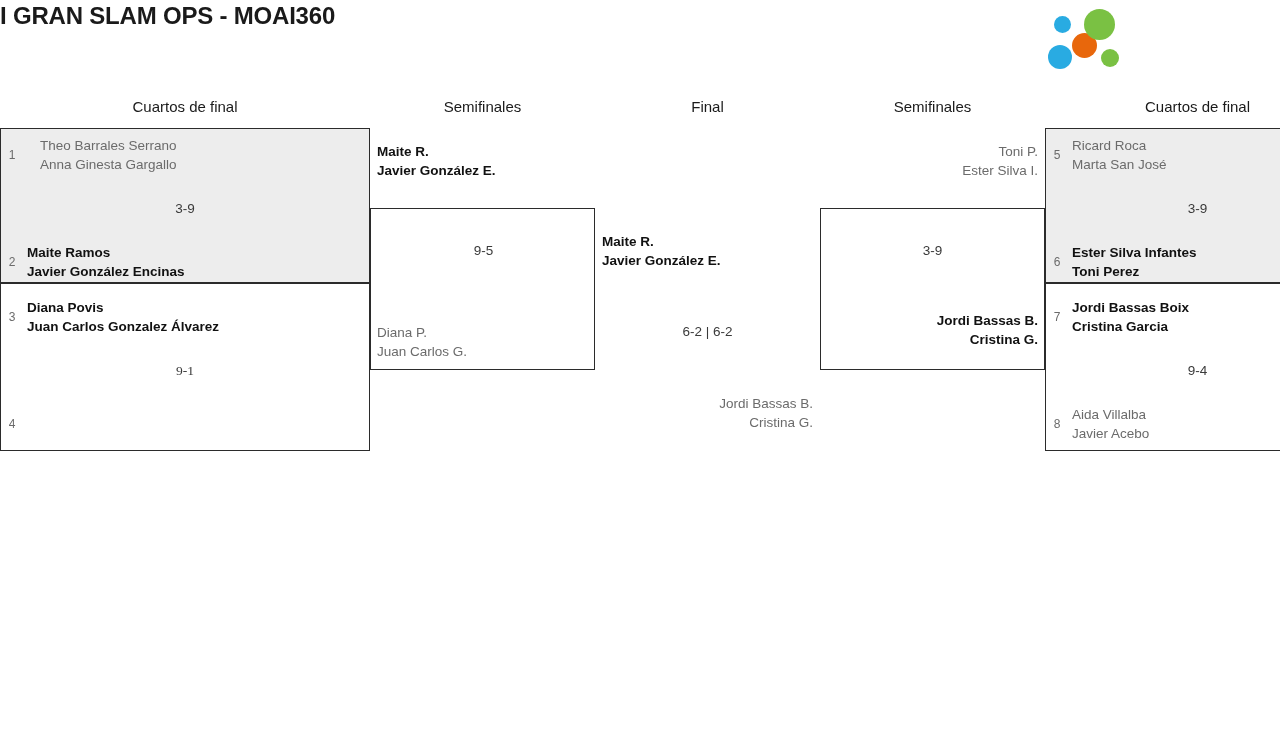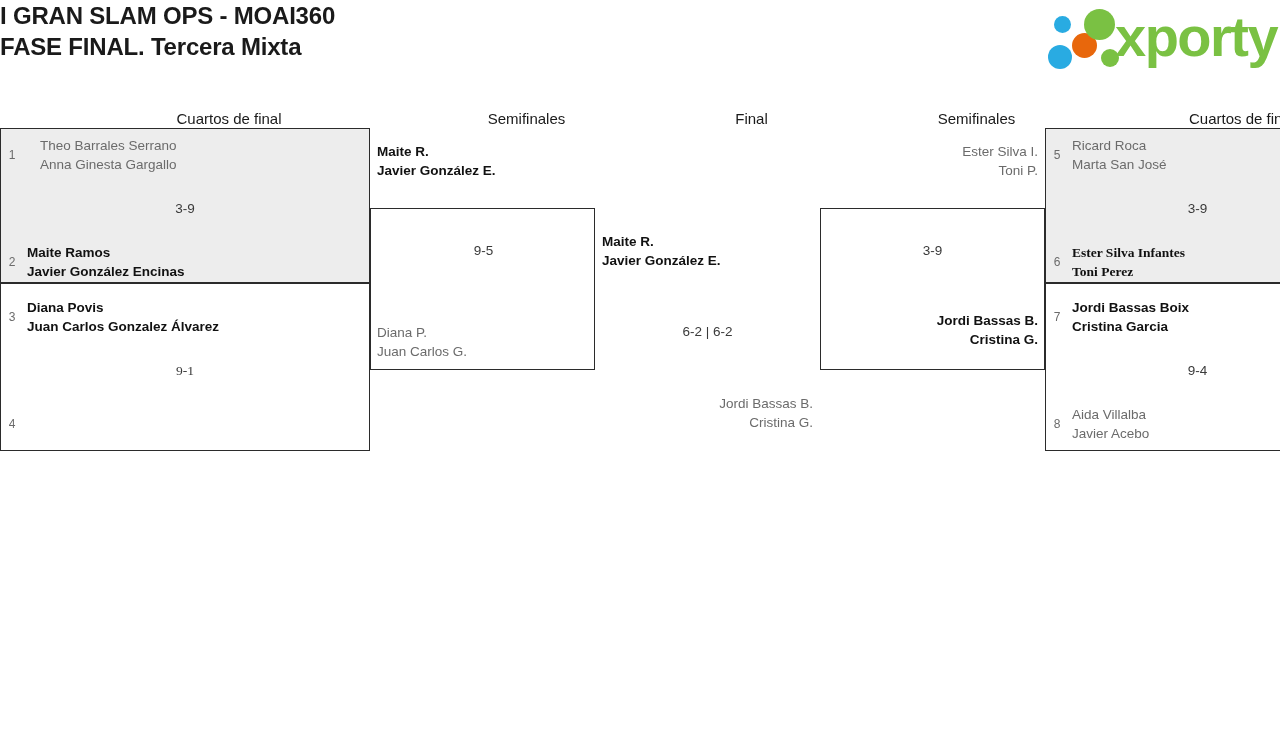--- a/index.html
+++ b/index.html
@@ -37,22 +37,21 @@
     letter-spacing: -1.5px; line-height: 70px;
   }
 
   
   .round-head {
     position: absolute;
     font-size: 15px;
     color: #1a1a1a;
     text-align: center;
     white-space: nowrap;
-    top: 110px;
-    margin-left: 44px;
+    top: 98px;
   }
 
   
   .box { position: absolute; border: 1px solid #2b2b2b; }
   .box-shaded { background: #ededed; }
 
   
   .entry { position: absolute; white-space: nowrap; }
   .name-line { font-size: 13.5px; line-height: 19px; }
   .winner .name-line { font-weight: 700; color: #111111; }
@@ -74,32 +73,30 @@
     white-space: nowrap;
   }
 </style>
 </head>
 <body>
 
 <div id="root">
 
   <div class="title-block">
     <div class="title-line">I GRAN SLAM OPS - MOAI360</div>
-    <div class="title-line">FASE FINAL. Tercera Mixta</div>
   </div>
 
   <div class="logo">
     <div class="logo-dots">
       <span class="dot dot-blue-sm"></span>
       <span class="dot dot-orange"></span>
       <span class="dot dot-blue-lg"></span>
       <span class="dot dot-green-lg"></span>
       <span class="dot dot-green-sm"></span>
     </div>
-    <div class="logo-word">xporty</div>
   </div>
 
   <div class="round-head" style="left:0px;   width:370px;">Cuartos de final</div>
   <div class="round-head" style="left:370px; width:225px;">Semifinales</div>
   <div class="round-head" style="left:595px; width:225px;">Final</div>
   <div class="round-head" style="left:820px; width:225px;">Semifinales</div>
   <div class="round-head" style="left:1045px;width:305px;">Cuartos de final</div>
 
   <div class="box box-shaded" style="left:0px; top:128px; width:370px; height:155px;"></div>
   <div class="seed" style="left:4px; top:148px;">1</div>
@@ -139,38 +136,38 @@
     <div class="name-line">Javier González E.</div>
   </div>
   <div class="score" style="left:595px; top:324px; width:225px; text-align:center;">6-2 | 6-2</div>
   <div class="entry loser right" style="left:595px; top:394px; width:218px;">
     <div class="name-line">Jordi Bassas B.</div>
     <div class="name-line">Cristina G.</div>
   </div>
 
   <div class="box" style="left:820px; top:208px; width:225px; height:162px;"></div>
   <div class="entry loser right" style="left:820px; top:142px; width:218px;">
+    <div class="name-line">Toni P.</div>
     <div class="name-line">Ester Silva I.</div>
-    <div class="name-line">Toni P.</div>
   </div>
   <div class="score" style="left:820px; top:243px; width:225px; text-align:center;">3-9</div>
   <div class="entry winner right" style="left:820px; top:311px; width:218px;">
     <div class="name-line">Jordi Bassas B.</div>
     <div class="name-line">Cristina G.</div>
   </div>
 
   <div class="box box-shaded" style="left:1045px; top:128px; width:305px; height:155px;"></div>
   <div class="seed" style="left:1049px; top:148px;">5</div>
   <div class="entry loser" style="left:1072px; top:136px;">
     <div class="name-line">Ricard Roca</div>
     <div class="name-line">Marta San José</div>
   </div>
   <div class="score" style="left:1045px; top:201px; width:305px; text-align:center;">3-9</div>
   <div class="seed" style="left:1049px; top:255px;">6</div>
-  <div class="entry winner" style="left:1072px; top:243px;font-family:Liberation Serif, serif;">
+  <div class="entry winner" style="left:1072px; top:243px;">
     <div class="name-line">Ester Silva Infantes</div>
     <div class="name-line">Toni Perez</div>
   </div>
 
   <div class="box" style="left:1045px; top:283px; width:305px; height:168px;"></div>
   <div class="seed" style="left:1049px; top:310px;">7</div>
   <div class="entry winner" style="left:1072px; top:298px;">
     <div class="name-line">Jordi Bassas Boix</div>
     <div class="name-line">Cristina Garcia</div>
   </div>

